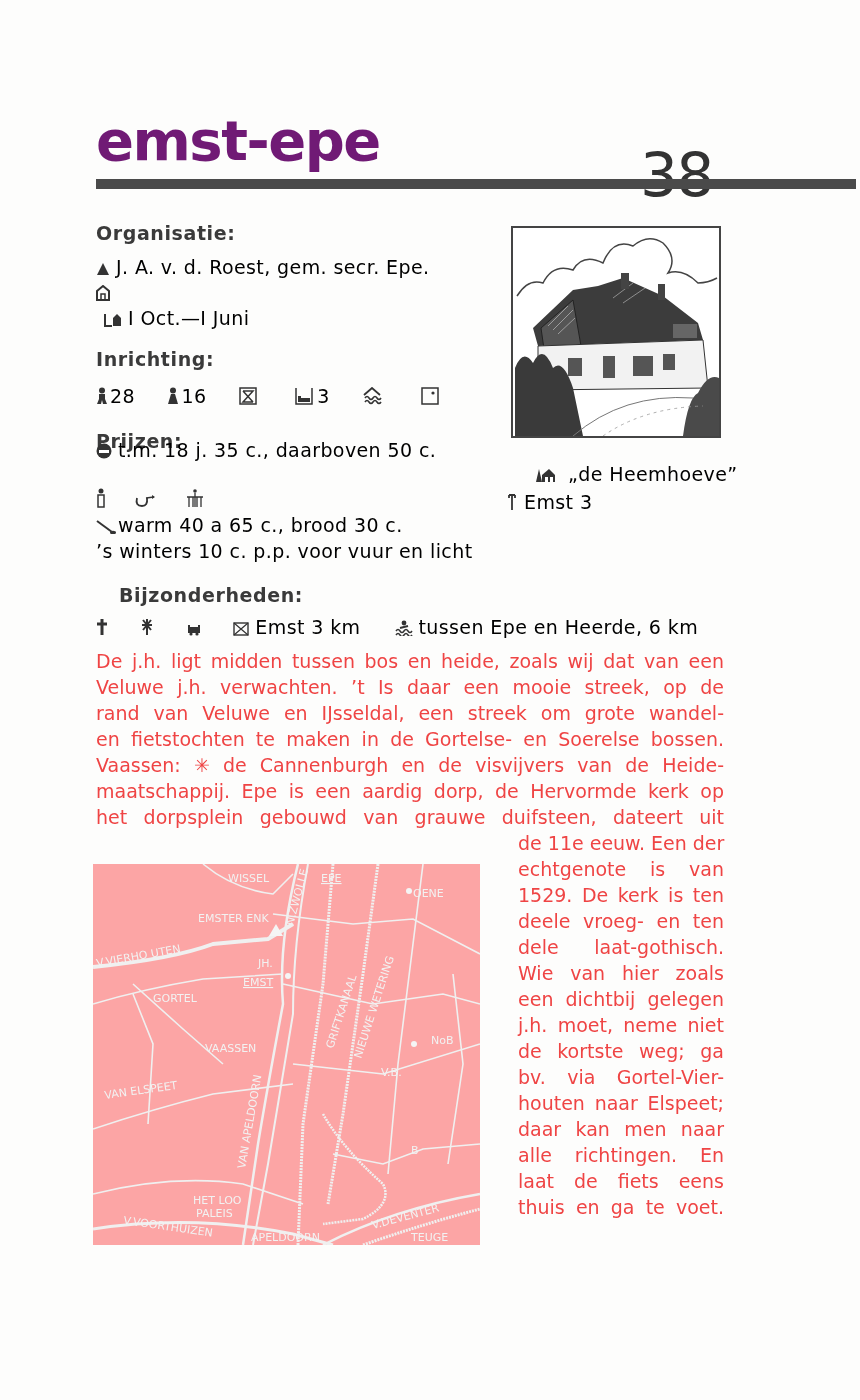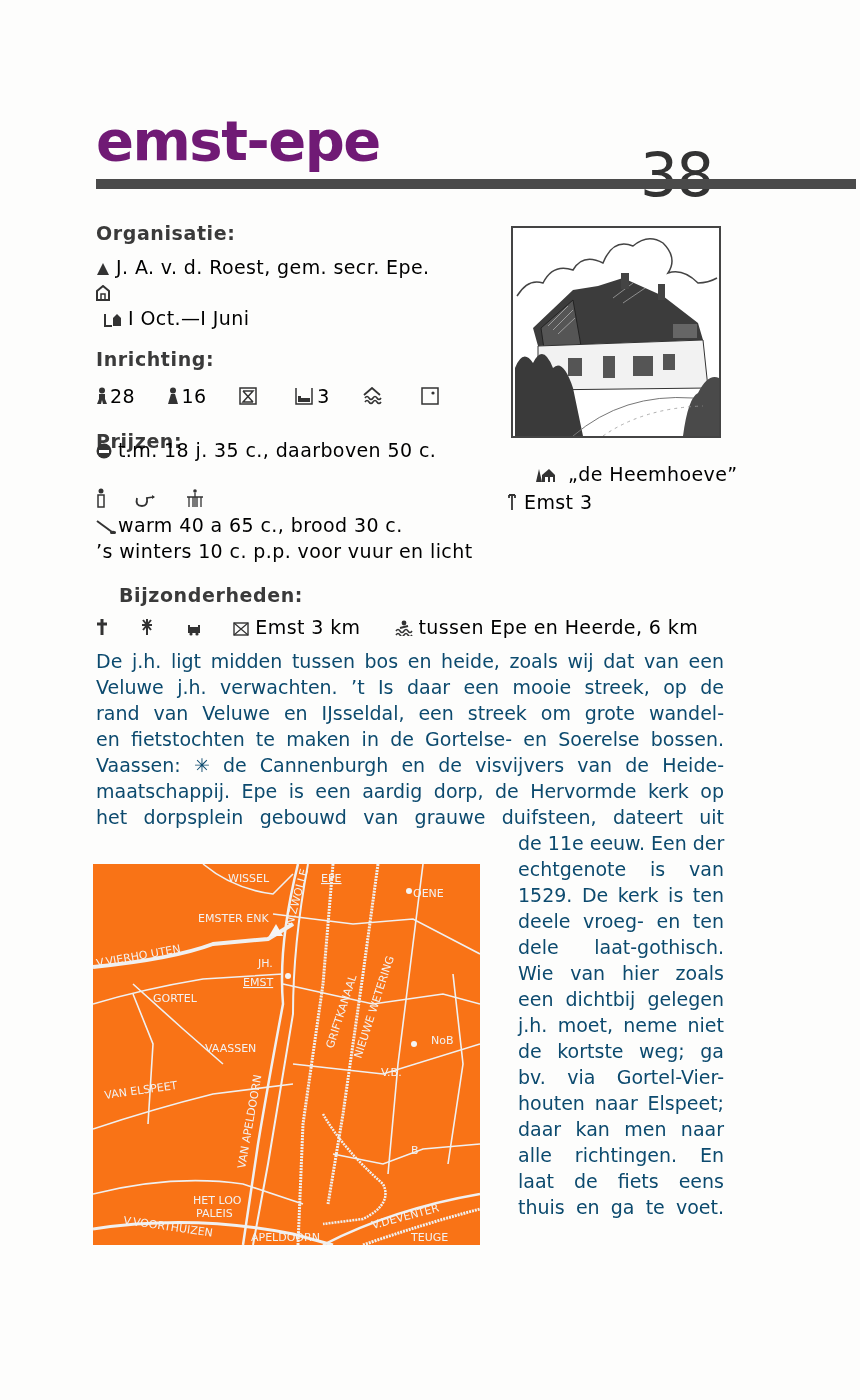--- a/index.html
+++ b/index.html
@@ -9,24 +9,24 @@
       font-family: "DejaVu Sans", sans-serif;
     }
     .abs { position: absolute; }
     .title { left: 96px; top: 106px; font-size: 56px; font-weight: bold; color: #701a75; letter-spacing: -1.5px; line-height: 70px; }
     .pagenum { left: 640px; top: 106px; font-size: 60px; font-weight: normal; color: #333; letter-spacing: -2px; line-height: 70px; margin-top: 34px; }
     .rule { left: 96px; top: 179px; width: 760px; height: 10px; background: #4a4a4a; }
     .h { font-size: 19px; font-weight: bold; color: #3a3a3a; letter-spacing: 0.6px; }
     .t { font-size: 19px; color: #000000; letter-spacing: 0.4px; white-space: nowrap; line-height: 26px; }
     .ico { display: inline-block; vertical-align: -2px; margin-right: 6px; }
     .ico svg { display: block; }
-    .para { font-size: 19px; color: #0c4a6e; line-height: 26px; text-align: justify; text-align-last: justify; }
+    .para { font-size: 19px; color: #ef4444; line-height: 26px; text-align: justify; text-align-last: justify; }
     .para .line { display: block; text-align: justify; text-align-last: justify; white-space: nowrap; }
     .illus { left: 511px; top: 226px; width: 210px; height: 212px; border: 2px solid #444; background: #fff; box-sizing: border-box; }
-    .map { left: 93px; top: 864px; width: 387px; height: 381px; background: #f97316; }
+    .map { left: 93px; top: 864px; width: 387px; height: 381px; background: #fca5a5; }
     .map text { font-family: "DejaVu Sans", sans-serif; fill: #f2f2f2; font-size: 11px; }
     .gap { display: inline-block; width: 26px; }
   </style>
 </head>
 <body>
 
 <div class="abs title">emst-epe</div>
 <div class="abs pagenum">38</div>
 <div class="abs rule"></div>
 

